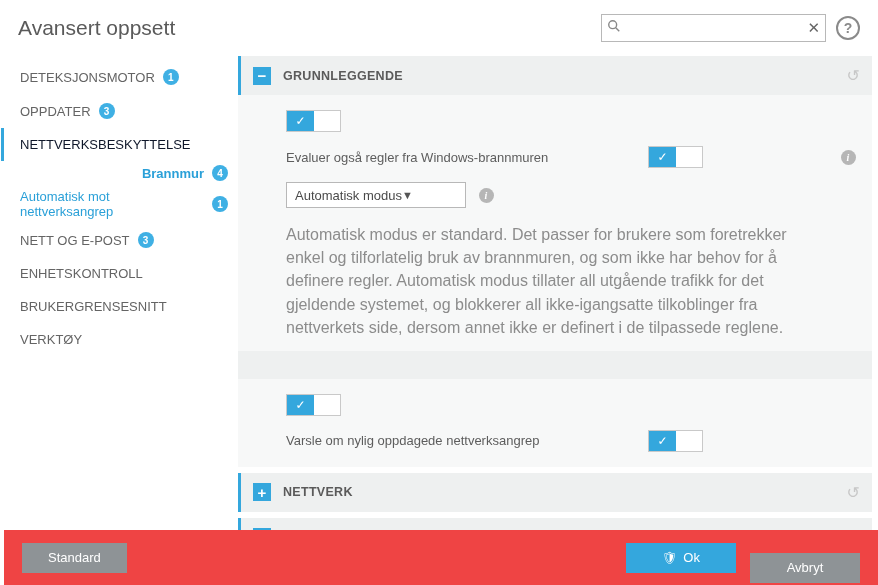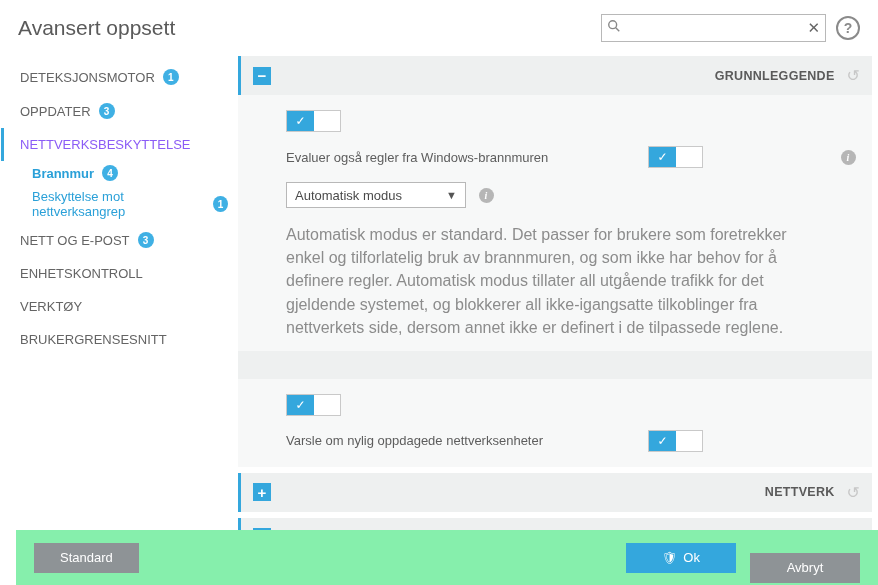--- a/index.html
+++ b/index.html
@@ -82,30 +82,31 @@
     color: #646464;
     cursor: pointer;
     display: flex;
     align-items: center;
     gap: 8px;
     border-left: 3px solid transparent;
     margin-left: -3px;
   }
   .nav-item.active {
     border-left: 3px solid #34a7dd;
-    color: #8b5cf6;
+    color: #0f172a;
   }
   .nav-sub {
     padding-left: 16px;
     font-size: 13px;
   }
   .nav-sub .nav-item {
     padding: 4px 0 4px 0;
     border-left: none;
-    margin-left: 12px;
+    margin-left: 0;
+    justify-content: flex-end;
   }
   .nav-sub .nav-item.sel {
     color: #2aa0d8;
     font-weight: 600;
   }
   .nav-sub .nav-item.sublink {
     color: #2aa0d8;
     font-weight: 400;
   }
   .badge {
@@ -143,21 +144,20 @@
     font-weight: bold;
     font-size: 15px;
     line-height: 1;
   }
   .section-header .title {
     font-weight: 700;
     color: #5a5a5a;
     letter-spacing: 0.3px;
     flex: 1;
     font-size: 12.5px;
-    text-align: right;
   }
   .section-header .reset {
     color: #c7c7c7;
     font-size: 16px;
     cursor: pointer;
   }
   .section-body {
     background: #f7f8f8;
     padding: 8px 0;
   }
@@ -203,45 +203,44 @@
   }
   .toggle.on .knob { left: 0; }
   .select {
     width: 180px;
     height: 26px;
     border: 1px solid #b8b8b8;
     background: #fff;
     display: flex;
     align-items: center;
     padding: 0 8px;
-    justify-content: space-between;
     cursor: pointer;
   }
   .select .chev {
     font-size: 11px;
     color: #555;
   }
   .desc {
     color: #8c8c8c;
     font-size: 16px;
     line-height: 1.45;
     padding: 8px 46px 12px 48px;
   }
   .spacer-band {
     height: 28px;
     background: #eef0f0;
   }
   .footer {
     position: absolute;
-    bottom: 0; left: 16px; right: 0;
+    bottom: 0; left: 4px; right: 0;
     height: 55px;
     display: flex;
     align-items: center;
     padding: 0 18px;
-    background: #86efac;
+    background: #ef4444;
   }
   .btn {
     height: 30px;
     padding: 0 26px;
     border: none;
     font-size: 13px;
     cursor: pointer;
     display: inline-flex;
     align-items: center;
     justify-content: center;
@@ -298,36 +297,36 @@
     </div>
     <div class="nav-item active">
       <span>NETTVERKSBESKYTTELSE</span>
     </div>
     <div class="nav-sub">
       <div class="nav-item sel">
         <span>Brannmur</span>
         <span class="badge">4</span>
       </div>
       <div class="nav-item sublink">
-        <span>Beskyttelse mot nettverksangrep</span>
+        <span>Automatisk mot nettverksangrep</span>
         <span class="badge">1</span>
       </div>
     </div>
     <div class="nav-item">
       <span>NETT OG E-POST</span>
       <span class="badge">3</span>
     </div>
     <div class="nav-item">
       <span>ENHETSKONTROLL</span>
     </div>
     <div class="nav-item">
+      <span>BRUKERGRENSESNITT</span>
+    </div>
+    <div class="nav-item">
       <span>VERKTØY</span>
-    </div>
-    <div class="nav-item">
-      <span>BRUKERGRENSESNITT</span>
     </div>
   </div>
 
   <div class="content">
 
     <div class="section-header">
       <div class="exp">−</div>
       <div class="title">GRUNNLEGGENDE</div>
       <span class="reset">↺</span>
     </div>
@@ -365,21 +364,21 @@
       <div style="height:8px"></div>
       <div class="row">
         <div class="ctrl">
           <div class="toggle on">
               <div class="knob">✓</div>
             </div>
         </div>
         <div class="info-i"></div>
       </div>
       <div class="row">
-        <div class="label">Varsle om nylig oppdagede nettverksenheter</div>
+        <div class="label">Varsle om nylig oppdagede nettverksangrep</div>
         <div class="ctrl">
           <div class="toggle on">
               <div class="knob">✓</div>
             </div>
         </div>
         <div class="info-i"></div>
       </div>
     </div>
 
     <div class="section-header">

